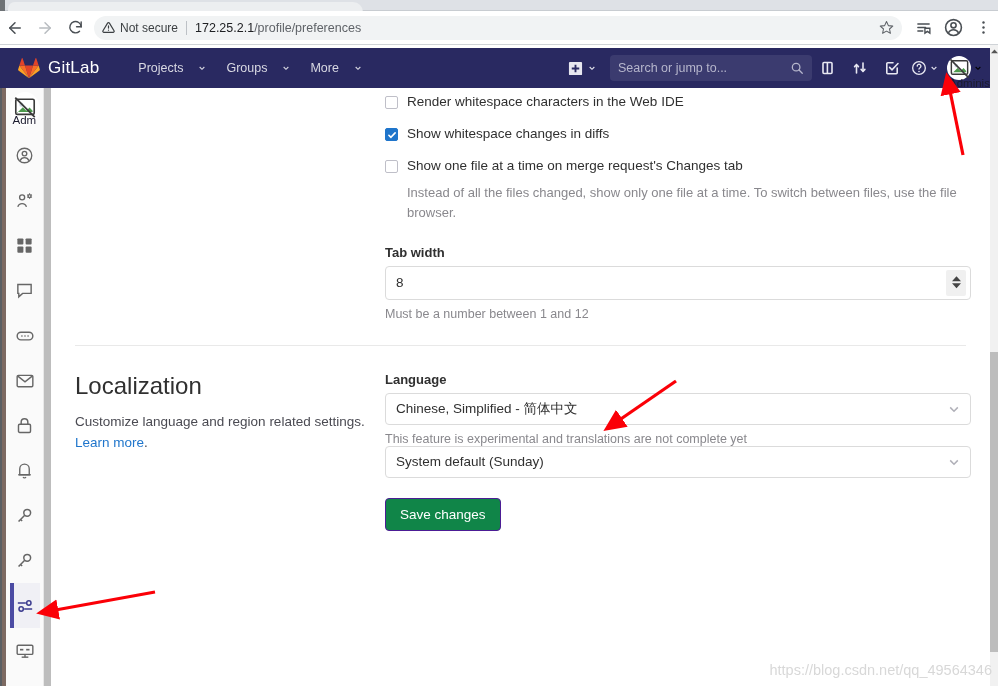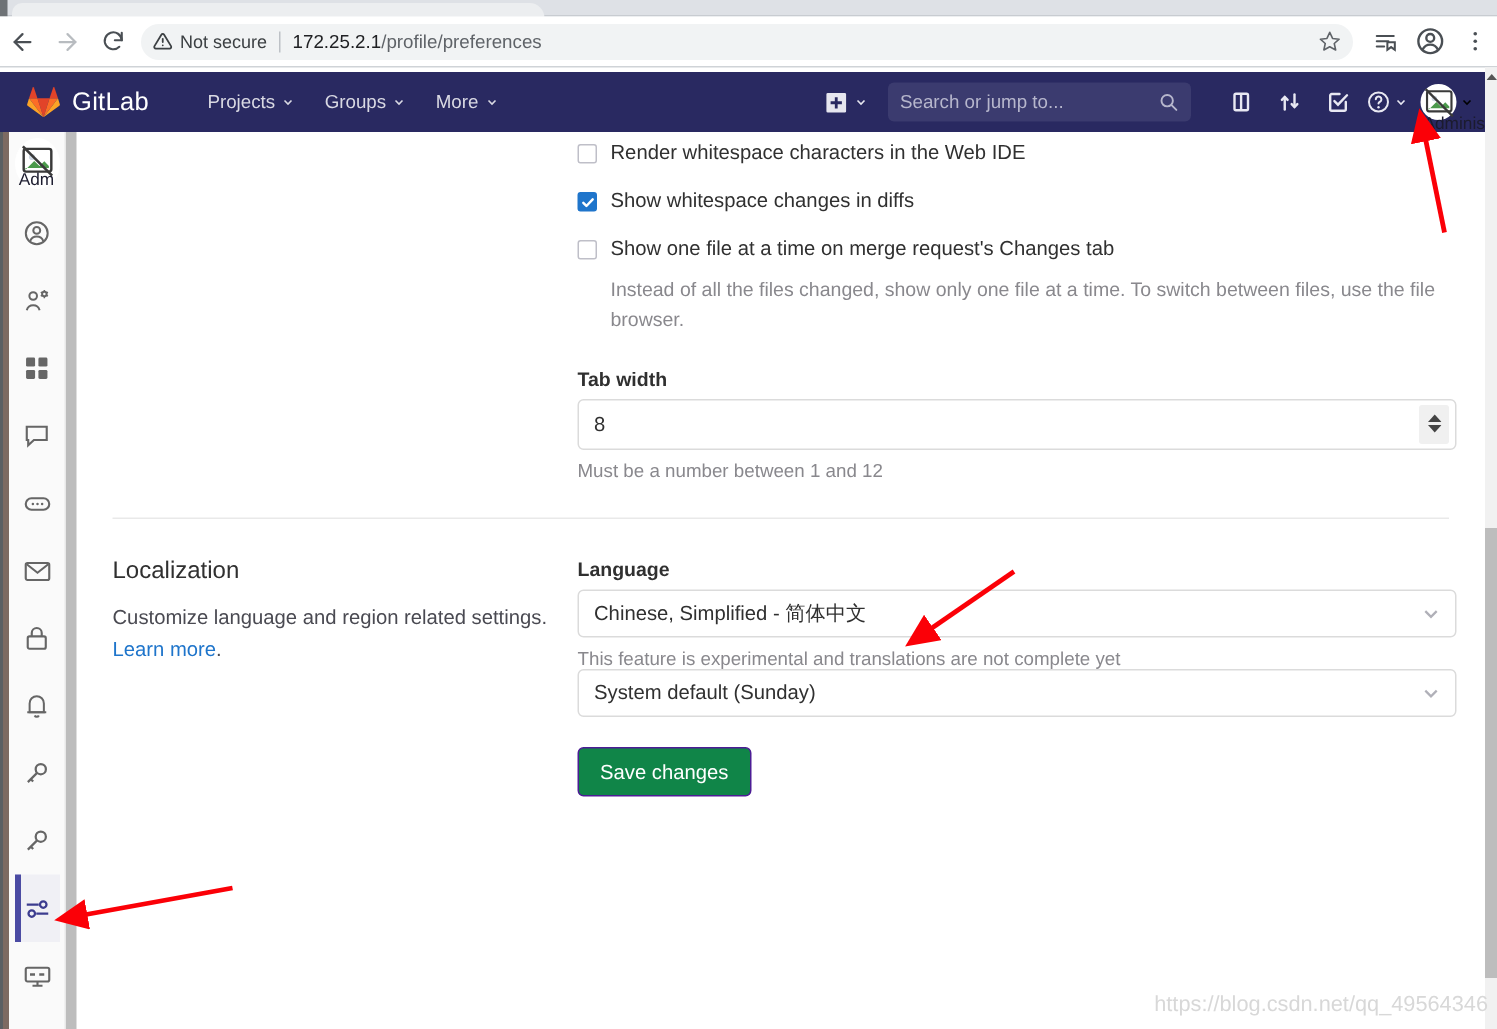--- a/index.html
+++ b/index.html
@@ -56,28 +56,28 @@
     z-index: 5;
   }
   .navbar .logo-wrap { display: flex; align-items: center; padding: 0 8px 0 18px; }
   .gl-logo { width: 22px; height: 22px; }
   .brand {
     color: #fff; font-size: 17px; letter-spacing: .2px; margin-left: 8px; font-weight: 400;
   }
   .nav-links { display: flex; align-items: center; margin-left: 22px; gap: 2px; }
   .nav-link {
     color: #d9d9e3; font-size: 12.5px; padding: 5px 9px; border-radius: 3px;
-    display: flex; align-items: center; gap: 5px; white-space: nowrap;
+    display: flex; align-items: center; gap: 15px; white-space: nowrap;
   }
   .caret { display: inline-block; width: 8px; height: 8px; }
   .nav-right { margin-left: auto; display: flex; align-items: center; padding-right: 6px; }
   .plus-btn { display: flex; align-items: center; gap: 5px; color: #e6e6ef; padding: 4px 6px; }
   .searchbox {
     width: 202px; height: 26px; background: #3b3b6f; border-radius: 4px;
-    display: flex; align-items: center; padding: 0 8px; margin: 0 18px 0 8px;
+    display: flex; align-items: center; padding: 0 8px; margin: 0 0 0 8px;
   }
   .searchbox .ph { color: #b6b6cc; font-size: 12.5px; flex: 1 1 auto; }
   .nav-icon-btn {
     width: 28px; height: 28px; display: flex; align-items: center; justify-content: center;
     color: #e8e8f2; margin: 0 2px;
   }
   .help-btn { display: flex; align-items: center; gap: 3px; color: #e8e8f2; margin: 0 3px; }
   .user-menu {
     display: flex; align-items: flex-start; gap: 3px; position: relative;
     margin-left: 6px; padding-right: 2px;
@@ -174,21 +174,21 @@
   .num-input .val { flex: 1 1 auto; }
   .spinner {
     width: 20px; height: 26px; background: #f0f0f0; border-radius: 2px;
     display: flex; flex-direction: column; align-items: center; justify-content: center;
     gap: 1px; color: #444;
   }
   .hint { font-size: 12.5px; color: #89888d; margin-top: 7px; }
 
   .divider { height: 1px; background: #e9e9e9; margin: 24px 24px 0 24px; }
 
-  .section-title { font-size: 16px; color: #303030; font-weight: normal; margin-bottom: 12px; }
+  .section-title { font-size: 24px; color: #303030; font-weight: normal; margin-bottom: 12px; }
   .section-desc { font-size: 13.5px; color: #4a4a52; line-height: 1.55; }
   .section-desc a { color: #1f75cb; text-decoration: none; }
 
   .select-ctl {
     width: 586px; height: 32px; border: 1px solid #dbdbdb; border-radius: 4px;
     background: #fff; display: flex; align-items: center; padding: 0 10px;
     font-size: 13.5px; color: #303030;
   }
   .select-ctl .sel-val { flex: 1 1 auto; }
   .select-ctl .chev { color: #b0b0b8; display: flex; }

